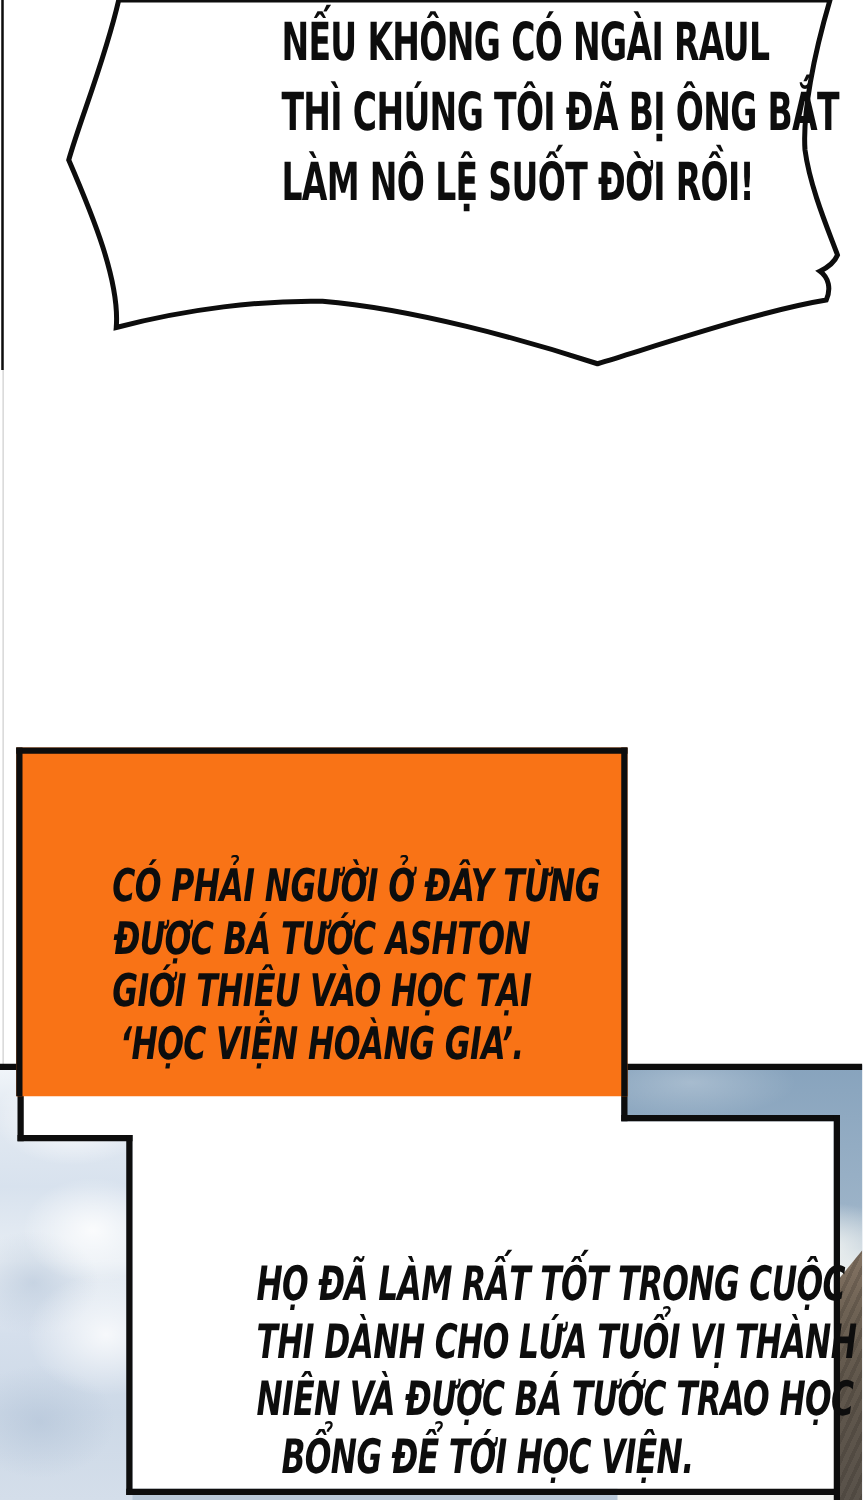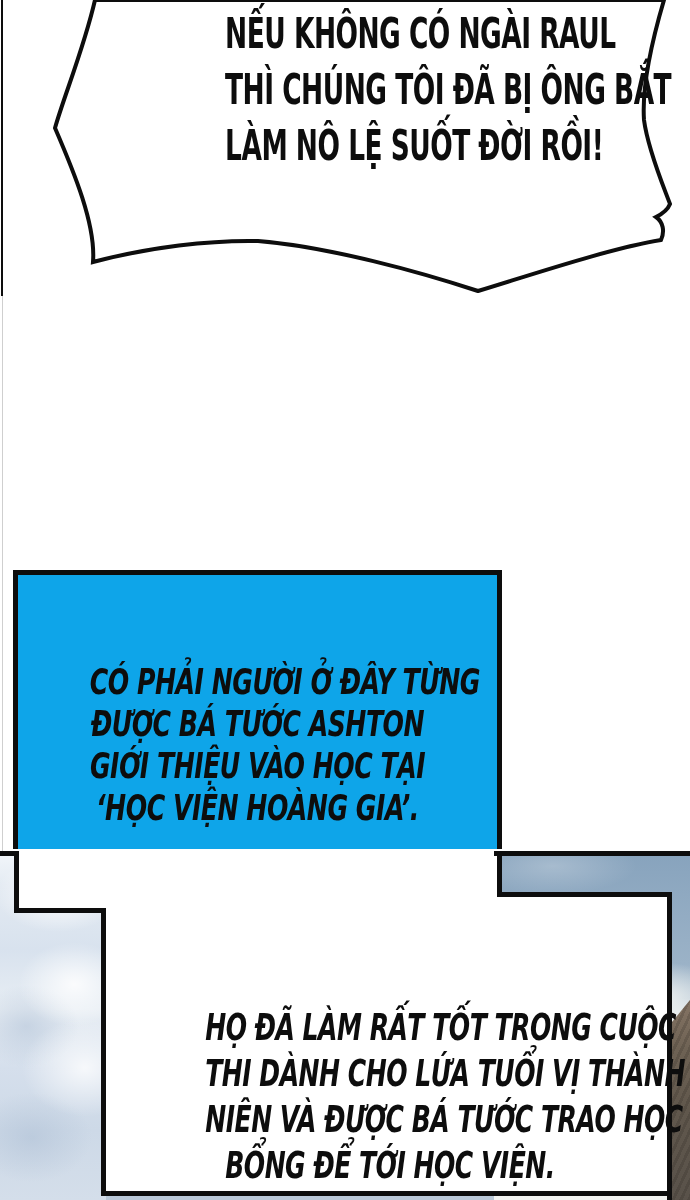--- a/index.html
+++ b/index.html
@@ -69,22 +69,22 @@
   #seg-band-bottom   {left:497px;top:892px;width:175px;height:5px;}
   #seg-panel-right   {left:667px;top:892px;width:5px;  height:308px;}
   #seg-panel-bottom  {left:101px;top:1191px;width:571px;height:5px;}
 
   
   #fill-upper{left:18px; top:852px;width:479px;height:56px;}
   #fill-lower{left:106px;top:897px;width:561px;height:294px;}
 
   
   #caption-box{
-    left:13px;top:570px;width:489px;height:279px;
-    background:#0ea5e9;
+    left:13px;top:598px;width:489px;height:279px;
+    background:#f97316;
     border:5px solid var(--ink,#0d0d0d);
     border-bottom:none;
     box-sizing:border-box;
   }
   #caption-box-text{
     position:absolute;left:0;right:0;top:86px;
     text-align:center;
     font-size:36px;line-height:42px;
     font-weight:bold;font-style:italic;
     color:var(--ink,#0d0d0d);

